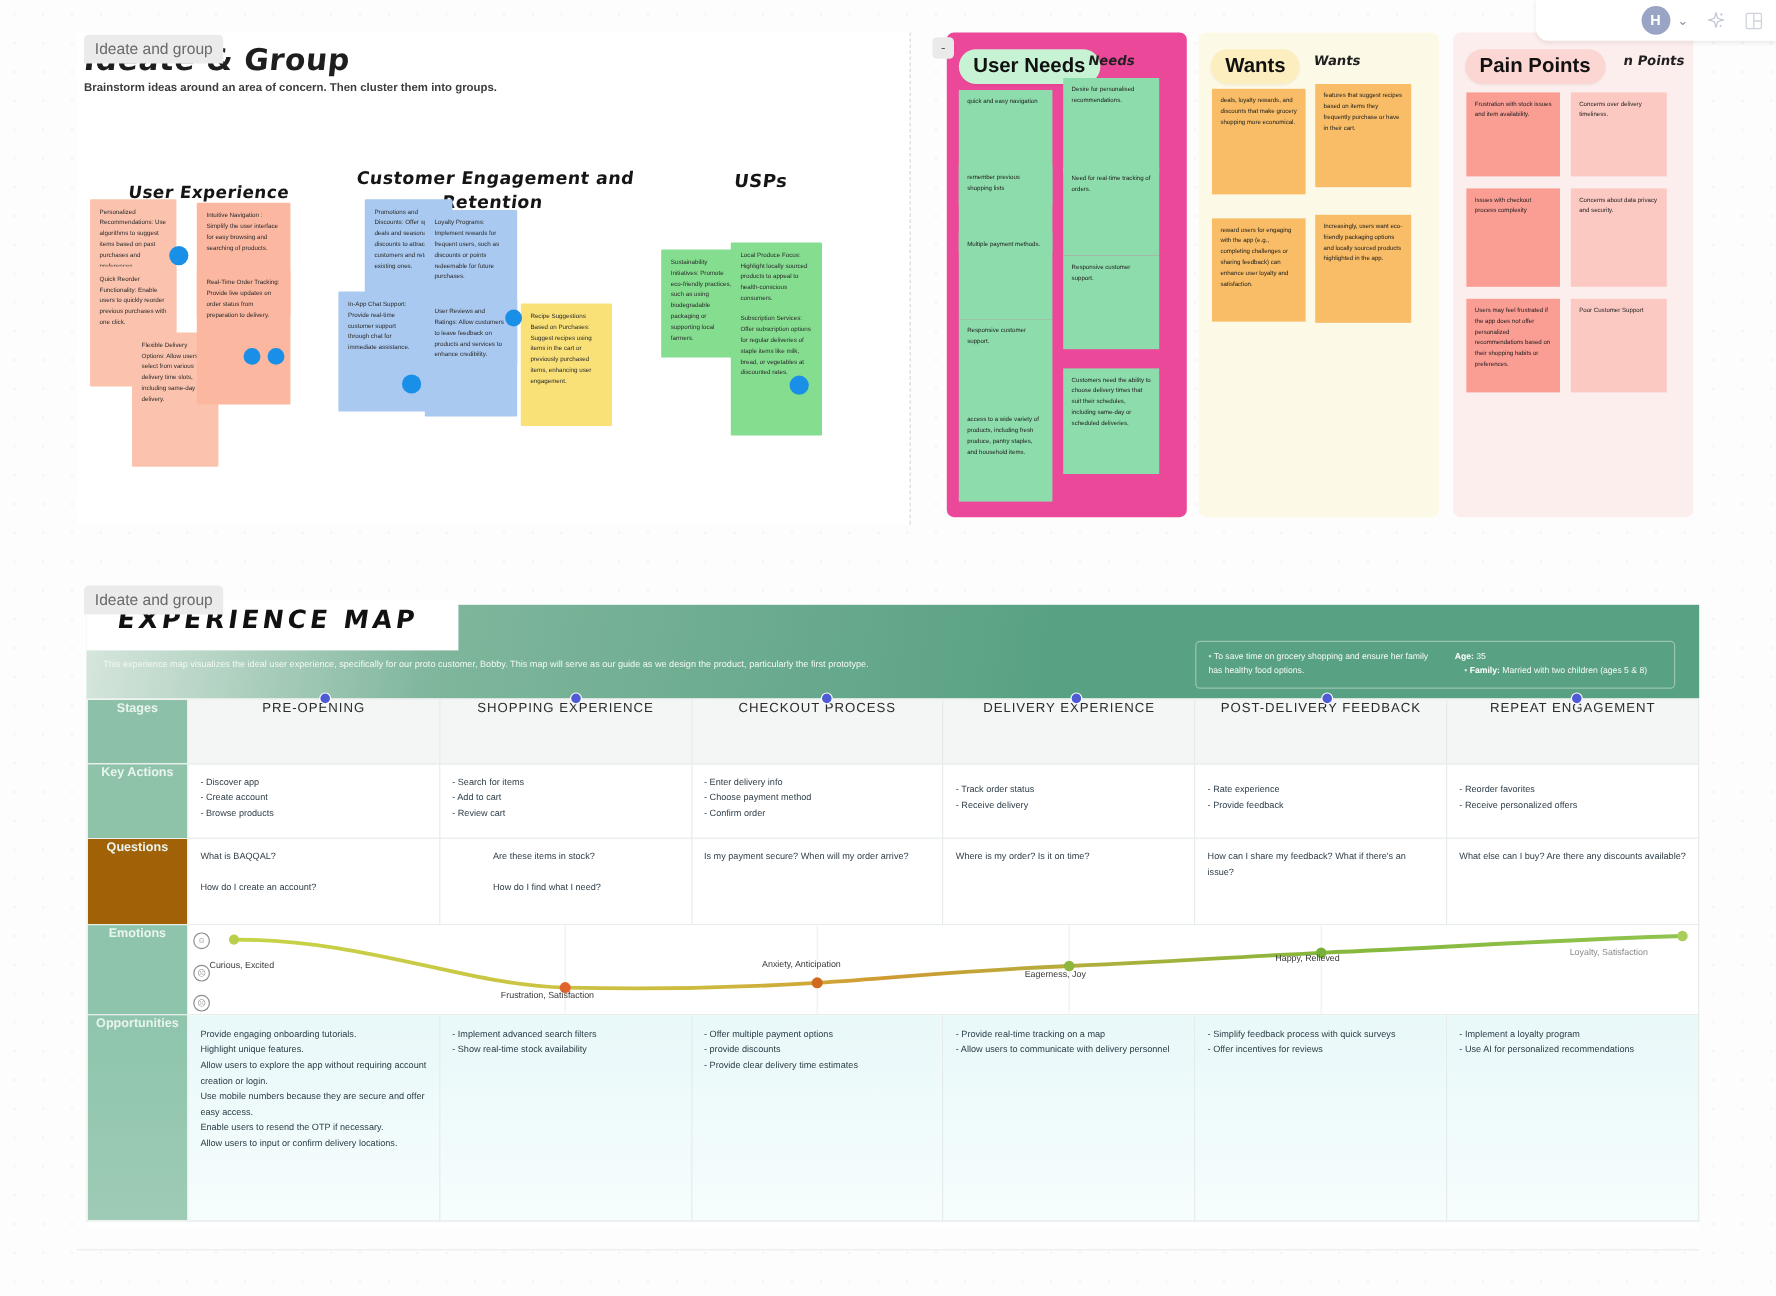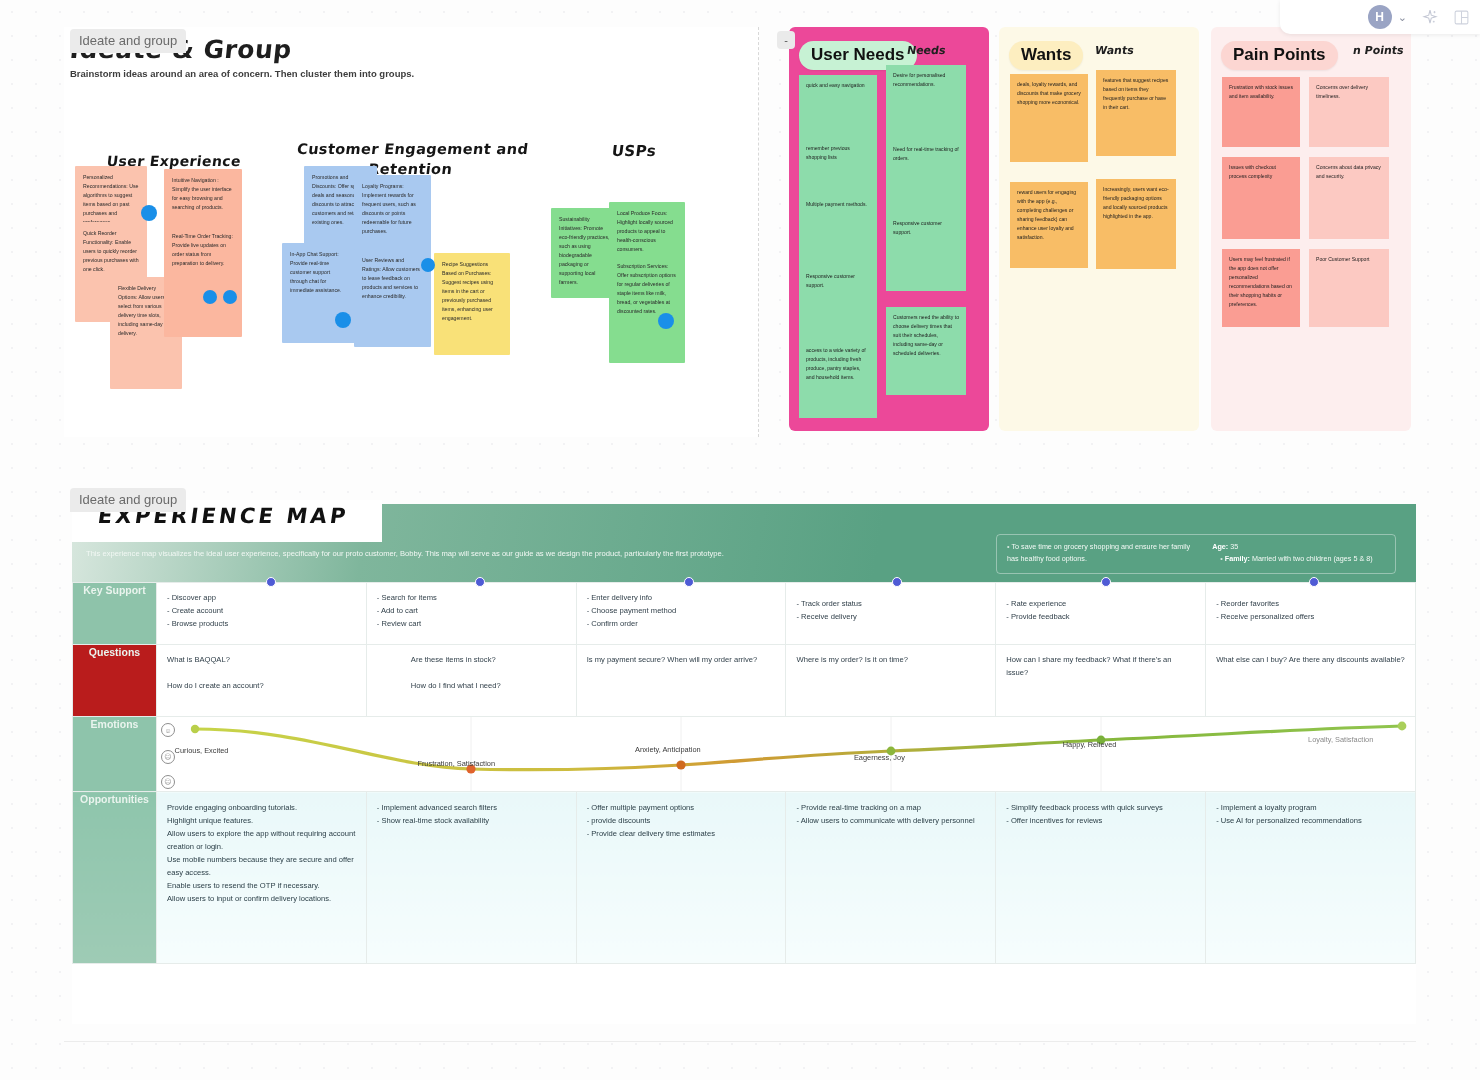--- a/index.html
+++ b/index.html
@@ -295,42 +295,51 @@
             <span>35</span></div>
           <div style="padding-left:8px"><span style="opacity:.8">•&nbsp;</span><b>Family:</b>
             <span>Married with two children (ages 5 &amp; 8)</span></div>
         </div>
       </div>
     </div>
 
     <table id="grid">
 
       <tbody>
+          <tr>
+        <td class="rowlabel" style="background:#8dc0a8; height:54px;">Stages</td>
+        <td class="hdr-cell">PRE-OPENING</td>
+        <td class="hdr-cell">SHOPPING EXPERIENCE</td>
+        <td class="hdr-cell">CHECKOUT PROCESS</td>
+        <td class="hdr-cell">DELIVERY EXPERIENCE</td>
+        <td class="hdr-cell">POST-DELIVERY FEEDBACK</td>
+        <td class="hdr-cell">REPEAT ENGAGEMENT</td>
+      </tr>
 
       <tr>
-        <td class="rowlabel" style="background:#8ec3aa; height:62px;">Key Support</td>
+        <td class="rowlabel" style="background:#8ec3aa; height:62px;">Key Actions</td>
         <td class="body-cell" style="white-space:pre-line;">- Discover app
 - Create account
 - Browse products</td>
         <td class="body-cell" style="white-space:pre-line;">- Search for items
 - Add to cart
 - Review cart</td>
         <td class="body-cell" style="white-space:pre-line;">- Enter delivery info
 - Choose payment method
 - Confirm order</td>
         <td class="body-cell" style="white-space:pre-line; padding-top:14px;">- Track order status
 - Receive delivery</td>
         <td class="body-cell" style="white-space:pre-line; padding-top:14px;">- Rate experience
 - Provide feedback</td>
         <td class="body-cell" style="white-space:pre-line; padding-top:14px;">- Reorder favorites
 - Receive personalized offers</td>
       </tr>
 
       <tr>
-        <td class="rowlabel" style="background:#b91c1c; height:72px;">Questions</td>
+        <td class="rowlabel" style="background:#a16207; height:72px;">Questions</td>
         <td class="body-cell q" style="white-space:pre-line;">What is BAQQAL?
 
 How do I create an account?</td>
         <td class="body-cell" style="white-space:pre-line;padding-left:44px;">Are these items in stock?
 
 How do I find what I need?</td>
         <td class="body-cell" style="white-space:pre-line;">Is my payment secure? When will my order arrive?</td>
         <td class="body-cell q" style="white-space:pre-line;">Where is my order? Is it on time?</td>
         <td class="body-cell q" style="white-space:pre-line;">How can I share my feedback? What if there's an issue?</td>
         <td class="body-cell q" style="white-space:pre-line;">What else can I buy? Are there any discounts available?</td>
@@ -362,21 +371,21 @@
               <circle cx="734" cy="34" r="4.4" fill="#8cb63c"></circle>
               <circle cx="944" cy="23" r="4.4" fill="#79b03a"></circle>
               <circle cx="1245" cy="9" r="4.4" fill="#a9cf5a"></circle>
             </svg>
 
             <div class="emo-face" style="top:6px;">☺</div>
             <div class="emo-face" style="top:33px;">☹</div>
             <div class="emo-face" style="top:58px;">☹</div>
 
             <div class="emo-lbl" style="left:1.4%;  top:29px; line-height:1.25;">Curious, Excited</div>
-            <div class="emo-lbl" style="left:20.7%; top:42px;">Frustration, Satisfaction</div>
+            <div class="emo-lbl" style="left:20.7%; top:54px;">Frustration, Satisfaction</div>
             <div class="emo-lbl" style="left:38.0%; top:28px;">Anxiety, Anticipation</div>
             <div class="emo-lbl" style="left:55.4%; top:36px;">Eagerness, Joy</div>
             <div class="emo-lbl" style="left:72.0%; top:23px;">Happy, Relieved</div>
             <div class="emo-lbl" style="left:91.5%; top:18px; color:#8a8a8a;">Loyalty, Satisfaction</div>
           </div>
         </td>
       </tr>
 
       <tr>
         <td class="rowlabel" style="background:linear-gradient(180deg,#8ec5ac,#9ecbb5); height:172px;">Opportunities</td>

